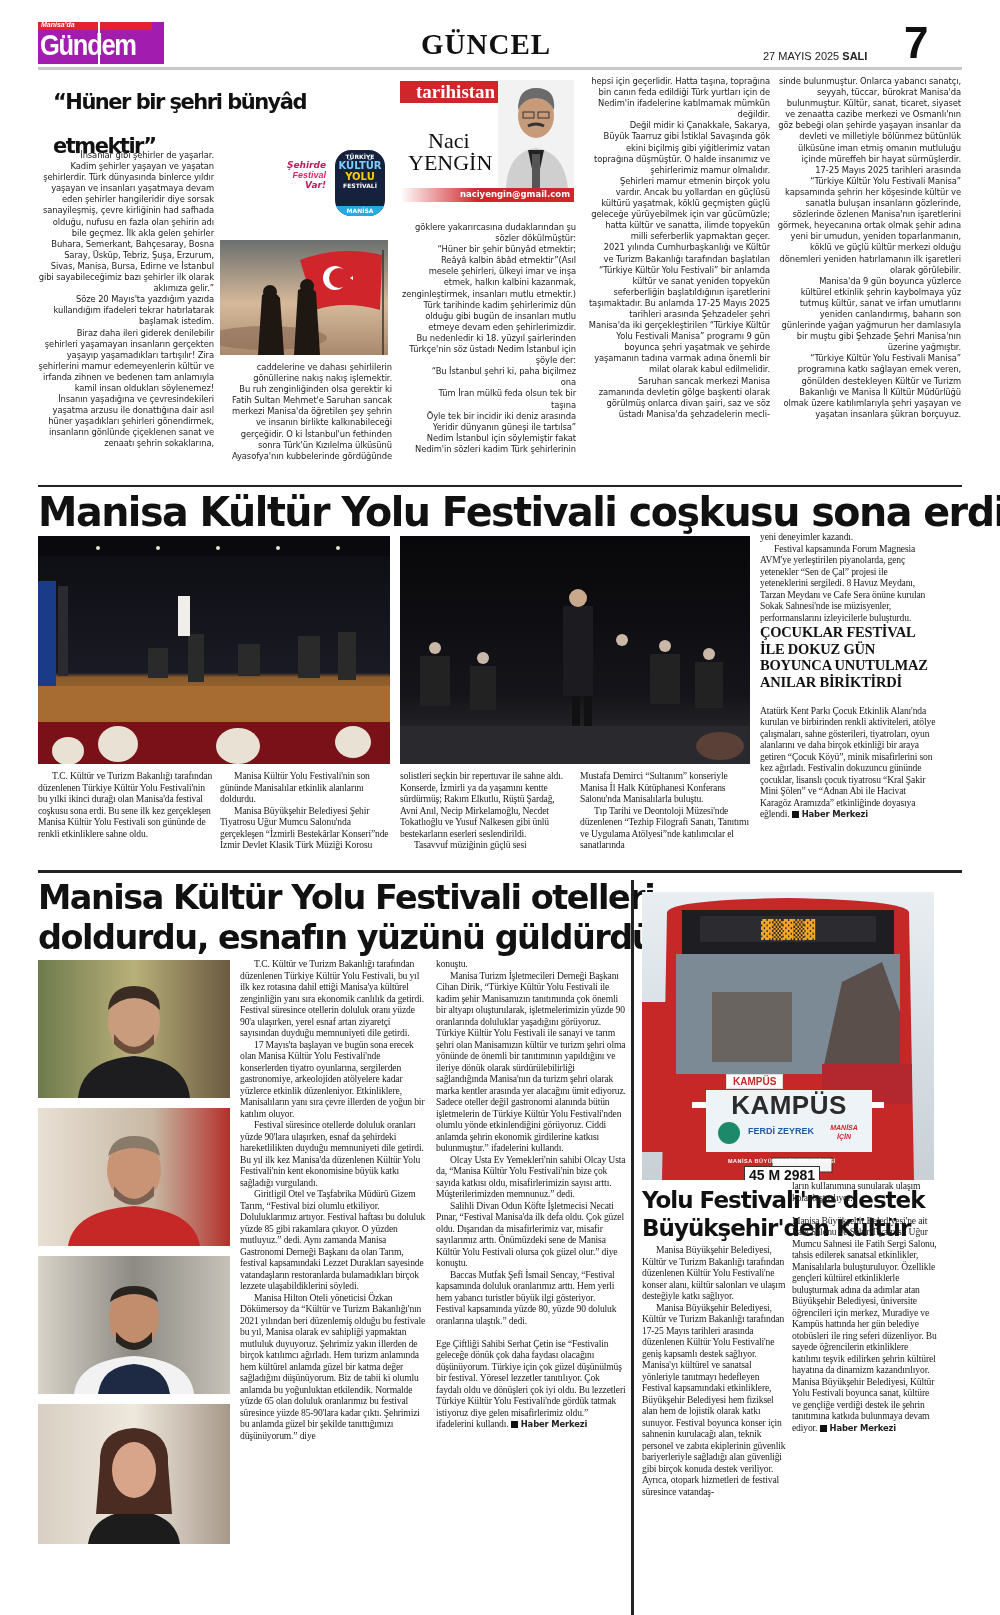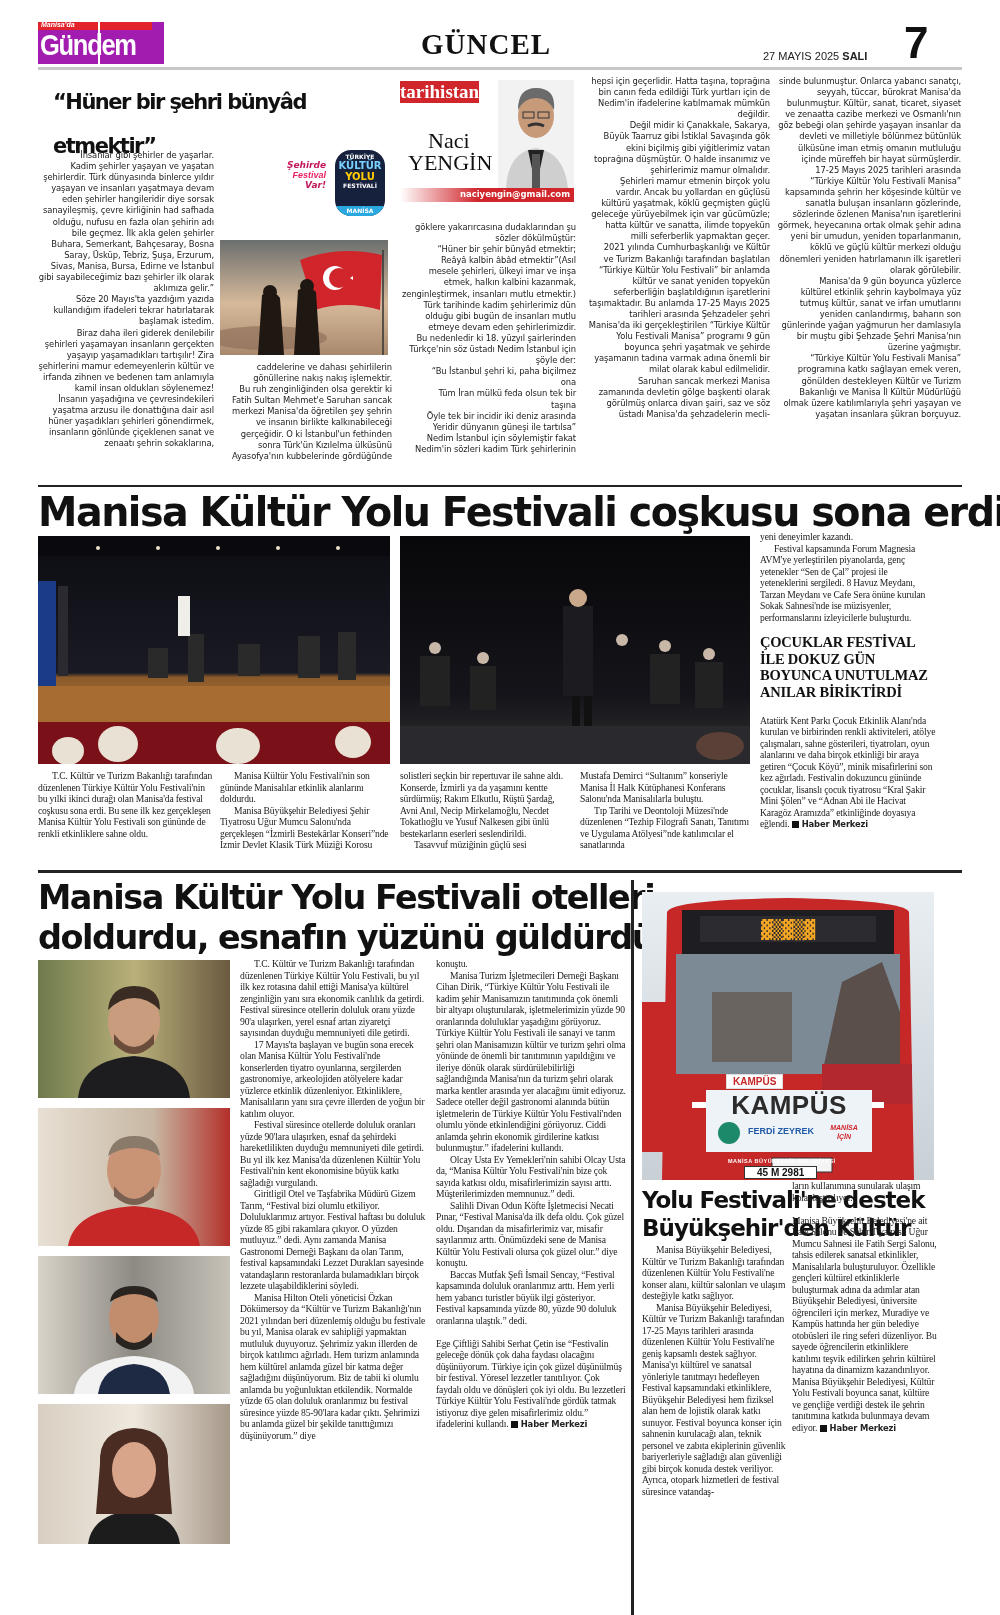--- a/index.html
+++ b/index.html
@@ -74,21 +74,21 @@
       <circle cx="50" cy="52" r="7" fill="#1f1712"></circle>
         <circle cx="87" cy="46" r="7" fill="#1f1712"></circle>
     </svg>
   </div>
 
   <div class="bodytxt abs" style="left:182px;top:290px;width:172px">
     <p class="ni">caddelerine ve dahası şehirlilerin gönüllerine nakış nakış işlemektir.</p>
     <p>Bu ruh zenginliğinden olsa gerektir ki Fatih Sultan Mehmet'e Saruhan sancak merkezi Manisa'da öğretilen şey şehrin ve insanın birlikte kalkınabileceği gerçeğidir. O ki İstanbul'un fethinden sonra Türk'ün Kızılelma ülküsünü Ayasofya'nın kubbelerinde gördüğünde</p>
   </div>
 
-  <div class="abs serif" style="left:362px;top:9px;background:#d0252b;color:#fff;font-weight:bold;font-size:19px;line-height:22px;padding:0 0">tarihistan</div>
+  <div class="abs serif" style="left:362px;top:9px;background:#d0252b;color:#fff;font-weight:bold;font-size:19px;line-height:22px;padding:0 16px">tarihistan</div>
   <div class="abs serif" style="left:390px;top:56px;font-size:22px;color:#111">Naci</div>
   <div class="abs serif" style="left:370px;top:78px;font-size:22px;color:#111">YENGİN</div>
   <div class="photo" style="left:460px;top:8px;width:76px;height:108px;background:#f2f2f2">
     <svg width="76" height="108" viewBox="0 0 76 108">
       <path d="M8 108 Q10 72 38 68 Q66 72 70 108 Z" fill="#cfcfcf"></path>
       <path d="M30 70 L38 108 L46 70 Z" fill="#222"></path>
       <rect x="34" y="74" width="8" height="34" fill="#555"></rect>
       <ellipse cx="38" cy="36" rx="18" ry="22" fill="#c79a7a"></ellipse>
       <path d="M20 30 Q20 8 38 8 Q58 8 56 30 Q50 18 38 18 Q26 18 20 30Z" fill="#6b6b6b"></path>
       <rect x="25" y="32" width="11" height="6" fill="none" stroke="#333"></rect>
@@ -198,21 +198,21 @@
   <p class="ni">solistleri seçkin bir repertuvar ile sahne aldı. Konserde, İzmirli ya da yaşamını kentte sürdürmüş; Rakım Elkutlu, Rüştü Şardağ, Avni Anıl, Necip Mirkelamoğlu, Necdet Tokatlıoğlu ve Yusuf Nalkesen gibi ünlü bestekarların eserleri seslendirildi.</p>
   <p>Tasavvuf müziğinin güçlü sesi</p>
 </div>
 <div class="seriftxt abs" style="left:580px;top:770px;width:172px">
   <p class="ni">Mustafa Demirci “Sultanım” konseriyle Manisa İl Halk Kütüphanesi Konferans Salonu'nda Manisalılarla buluştu.</p>
   <p>Tıp Tarihi ve Deontoloji Müzesi'nde düzenlenen “Tezhip Filografi Sanatı, Tanıtımı ve Uygulama Atölyesi”nde katılımcılar el sanatlarında</p>
 </div>
 <div class="seriftxt abs" style="left:760px;top:531px;width:178px">
   <p class="ni">yeni deneyimler kazandı.</p>
   <p>Festival kapsamında Forum Magnesia AVM'ye yerleştirilen piyanolarda, genç yetenekler “Sen de Çal” projesi ile yeteneklerini sergiledi. 8 Havuz Meydanı, Tarzan Meydanı ve Cafe Sera önüne kurulan Sokak Sahnesi'nde ise müzisyenler, performanslarını izleyicilerle buluşturdu.</p>
-  <div class="serif" style="font-weight:bold;font-size:14.5px;line-height:16.5px;margin:11px 0 3px;color:#111;letter-spacing:-0.2px">ÇOCUKLAR FESTİVAL İLE DOKUZ GÜN BOYUNCA UNUTULMAZ ANILAR BİRİKTİRDİ</div>
+  <div class="serif" style="font-weight:bold;font-size:14.5px;line-height:16.5px;margin:1px 0 3px;color:#111;letter-spacing:-0.2px">ÇOCUKLAR FESTİVAL İLE DOKUZ GÜN BOYUNCA UNUTULMAZ ANILAR BİRİKTİRDİ</div>
   <br><p style="display:inline">Atatürk Kent Parkı Çocuk Etkinlik Alanı'nda kurulan ve birbirinden renkli aktiviteleri, atölye çalışmaları, sahne gösterileri, tiyatroları, oyun alanlarını ve daha birçok etkinliği bir araya getiren “Çocuk Köyü”, minik misafirlerini son kez ağırladı. Festivalin dokuzuncu gününde çocuklar, lisanslı çocuk tiyatrosu “Kral Şakir Mini Şölen” ve “Adnan Abi ile Hacivat Karagöz Aramızda” etkinliğinde doyasıya eğlendi.</p>
   <span class="haber">Haber Merkezi</span>
 </div>
 
 <div class="rule" style="left:38px;top:870px;width:924px;height:3px"></div>
 
 <div class="abs headline" style="left:38px;top:878px;width:600px;font-size:33.5px;line-height:40px;white-space:nowrap">
   <div>Manisa Kültür Yolu Festivali otelleri</div>
   <div>doldurdu, esnafın yüzünü güldürdü</div>
 </div>
@@ -284,21 +284,21 @@
     <rect x="130" y="266" width="60" height="14" fill="#f4f4f4" stroke="#333"></rect>
   </svg>
   <div class="abs sans" style="left:84px;top:182px;background:#fff;color:#c62828;font-weight:bold;font-size:10px;padding:1px 6px;border:1px solid #ddd">KAMPÜS</div>
   <div class="abs" style="left:64px;top:198px;width:166px;height:62px;background:#eef3f7;text-align:center">
     <div class="sans" style="font-weight:900;font-size:26px;line-height:30px;color:#2b2b2b;letter-spacing:0.5px">KAMPÜS</div>
     <div class="abs" style="left:12px;top:32px;width:22px;height:22px;border-radius:50%;background:#1c8a6a"></div>
     <div class="abs sans" style="left:42px;top:36px;font-size:9px;font-weight:bold;color:#1f5aa8">FERDİ ZEYREK</div>
     <div class="abs sans" style="left:118px;top:33px;width:40px;font-size:7px;font-weight:bold;color:#d0252b;font-style:italic;line-height:9px">MANİSA İÇİN</div>
   </div>
   <div class="abs sans" style="left:86px;top:266px;font-size:5.5px;color:#fff;letter-spacing:0.5px;font-weight:bold">MANİSA BÜYÜKŞEHİR BELEDİYESİ</div>
-  <div class="abs sans" style="left:102px;top:274px;font-size:10px;font-weight:bold;color:#111;background:#fff;padding:0 12px;border:1px solid #333">45 M 2981</div>
+  <div class="abs sans" style="left:102px;top:274px;font-size:14px;font-weight:bold;color:#111;background:#fff;padding:0 4px;border:1px solid #333">45 M 2981</div>
 </div>
 
 <div class="abs headline" style="left:642px;top:1186px;width:300px;font-size:23px;line-height:28px;white-space:nowrap;letter-spacing:-1px">
   <div>Yolu Festivali'ne destek</div>
   <div>Büyükşehir'den Kültür</div>
 </div>
 
 <div class="seriftxt abs" style="left:642px;top:1244px;width:146px">
   <p>Manisa Büyükşehir Belediyesi, Kültür ve Turizm Bakanlığı tarafından düzenlenen Kültür Yolu Festivali'ne konser alanı, kültür salonları ve ulaşım desteğiyle katkı sağlıyor.</p>
   <p>Manisa Büyükşehir Belediyesi, Kültür ve Turizm Bakanlığı tarafından 17-25 Mayıs tarihleri arasında düzenlenen Kültür Yolu Festivali'ne geniş kapsamlı destek sağlıyor. Manisa'yı kültürel ve sanatsal yönleriyle tanıtmayı hedefleyen Festival kapsamındaki etkinliklere, Büyükşehir Belediyesi hem fiziksel alan hem de lojistik olarak katkı sunuyor. Festival boyunca konser için sahnenin kurulacağı alan, teknik personel ve zabıta ekiplerinin güvenlik bariyerleriyle sağladığı alan güvenliği gibi birçok konuda destek veriliyor. Ayrıca, otopark hizmetleri de festival süresince vatandaş-</p>

